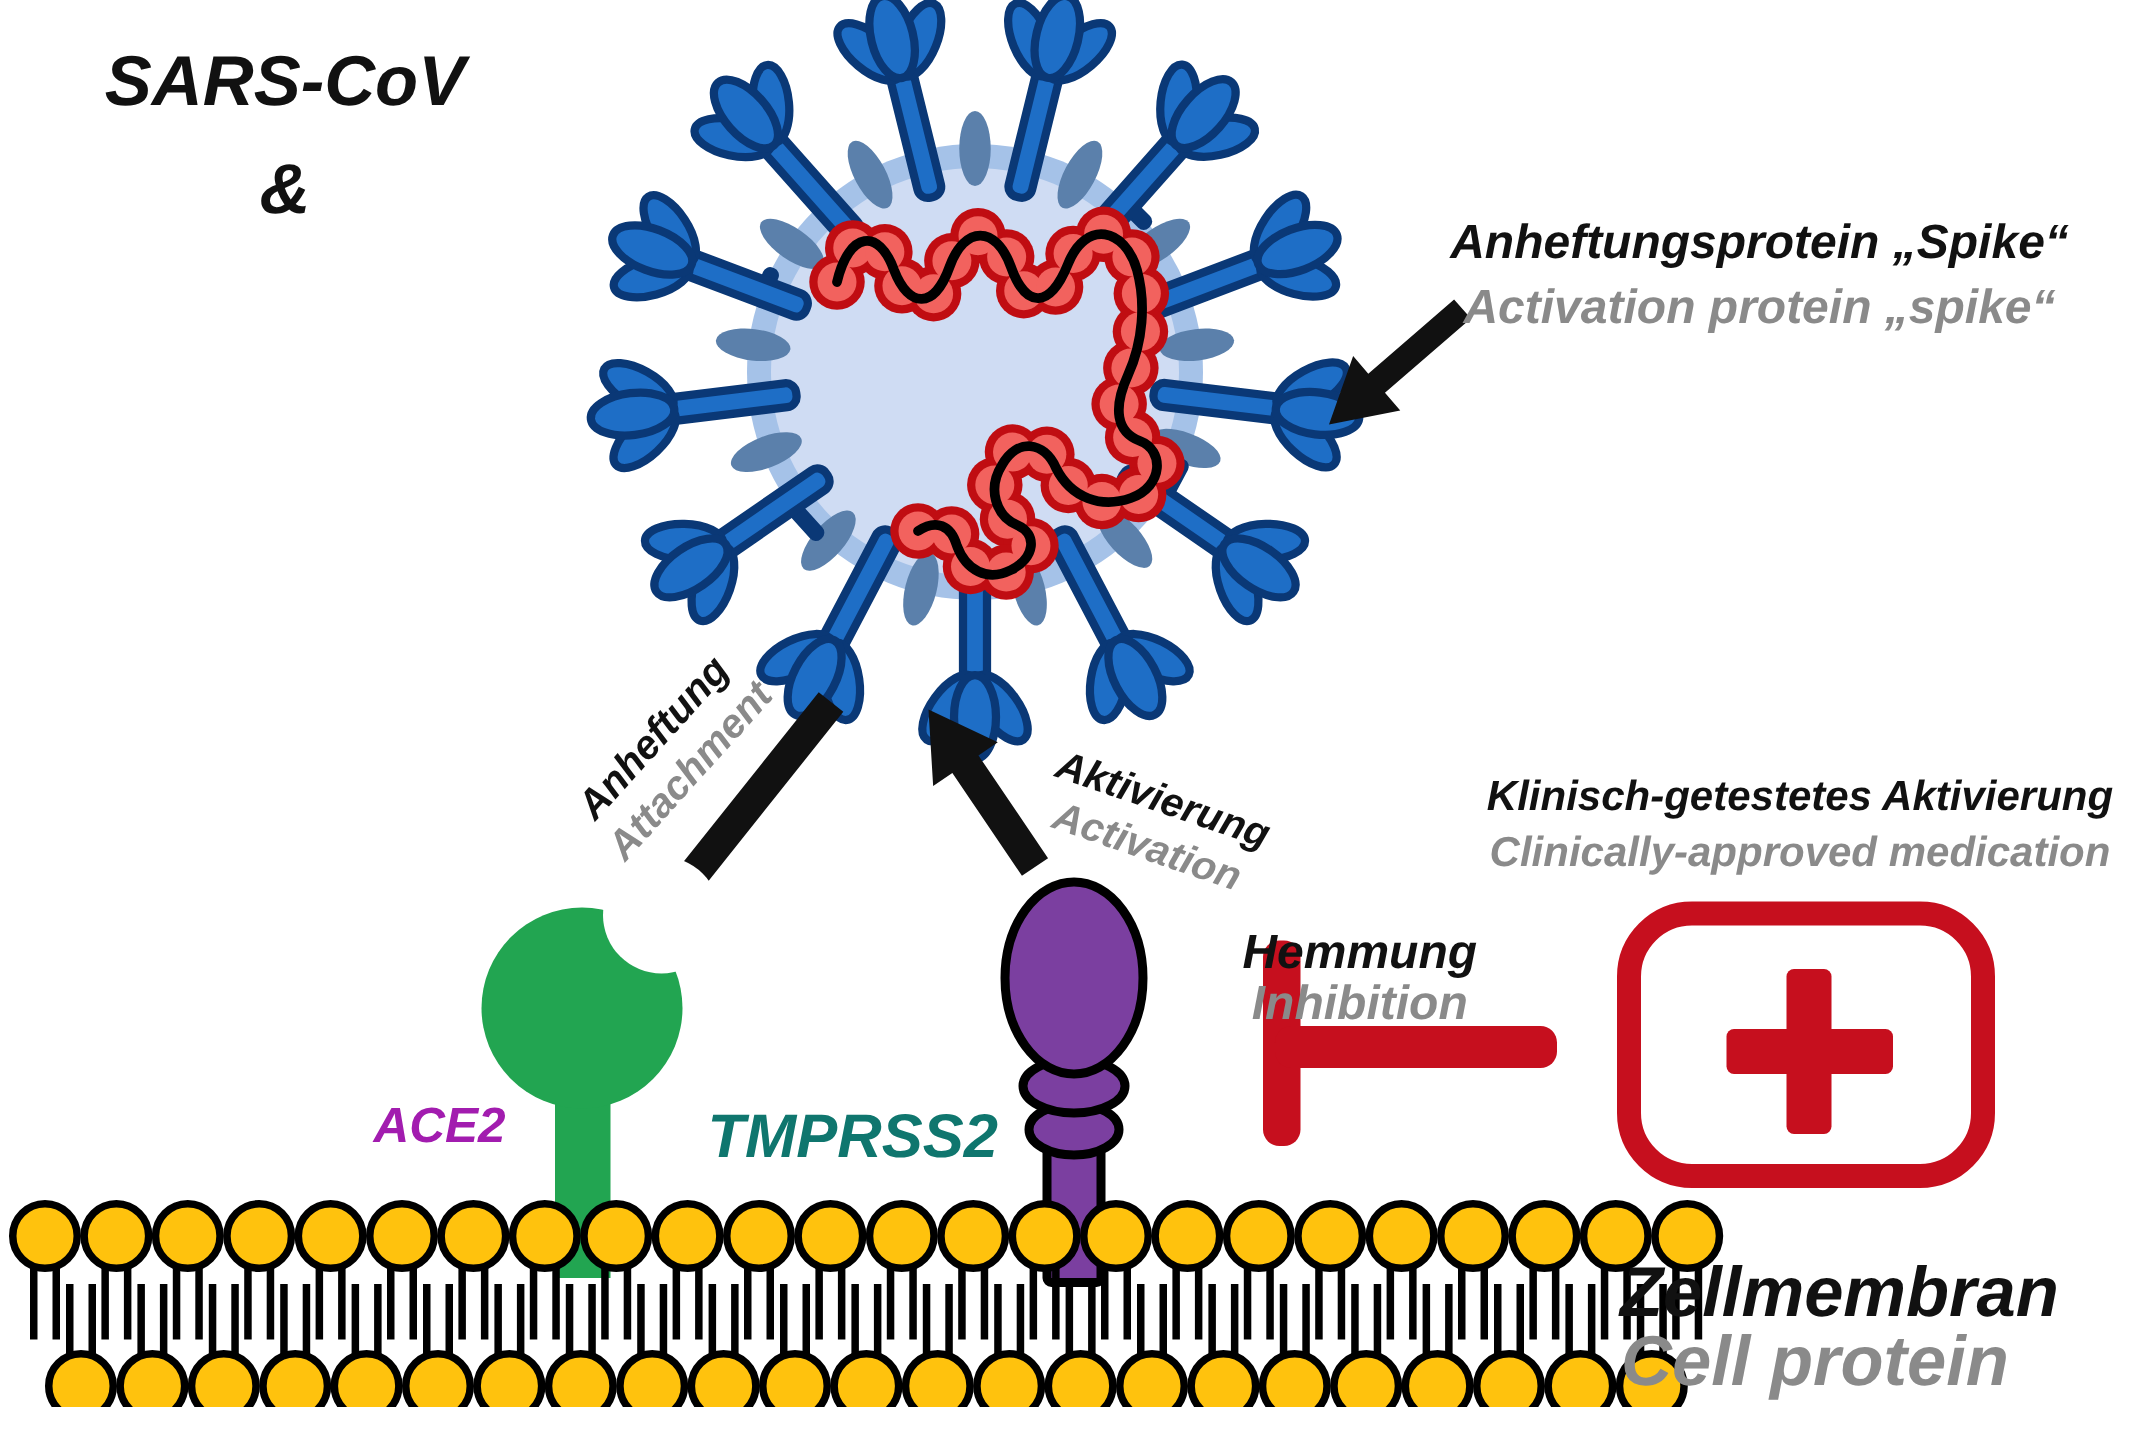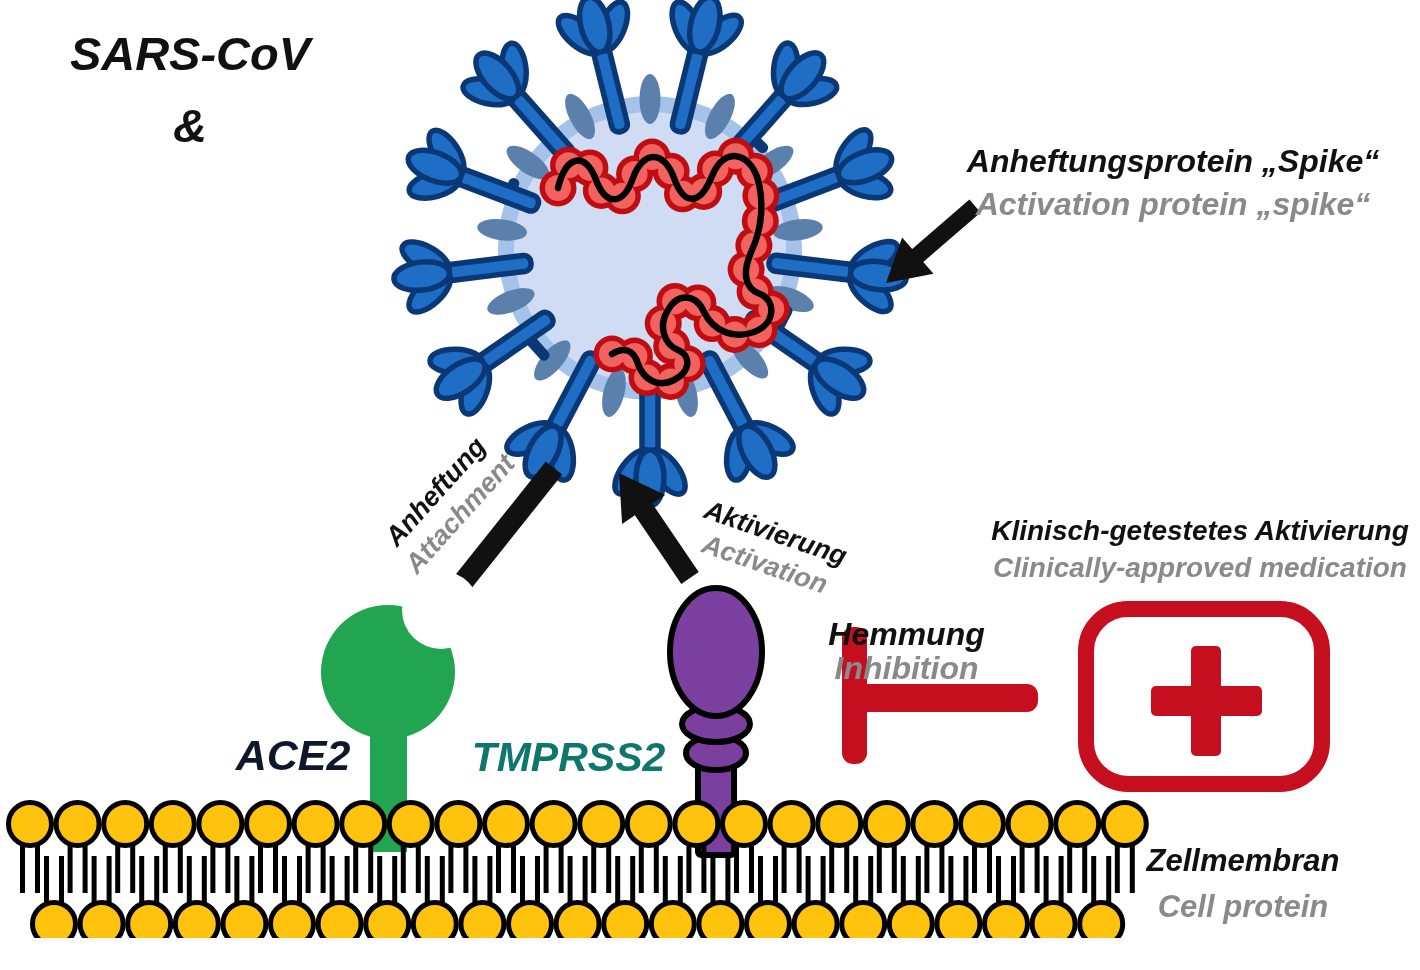--- a/index.html
+++ b/index.html
@@ -9,23 +9,23 @@
   .lbl{position:absolute;font-weight:bold;font-style:italic;text-align:center;color:#111111;}
   .sub{color:#8a8a8a;}
   .title{left:20px;top:18px;width:340px;font-size:47px;line-height:72px;}
   .spikeLbl{left:929px;top:140px;width:430px;font-size:32px;line-height:43px;margin-left:29px;}
   .attachLbl{left:343px;top:470px;width:210px;font-size:27px;line-height:33px;
              transform:rotate(-48deg);}
   .activLbl{left:670px;top:516px;width:200px;font-size:27px;line-height:33px;
              transform:rotate(19deg);}
   .medLbl{left:985px;top:512px;width:430px;font-size:28px;line-height:37px;}
   .inhLbl{left:804px;top:617px;width:205px;font-size:32px;line-height:34px;}
-  .ace2Lbl{left:213px;top:731px;width:160px;font-size:43px;color:#0f172a;}
+  .ace2Lbl{left:213px;top:731px;width:160px;font-size:33px;color:#a21caf;}
   .tmprss2Lbl{left:466px;top:734px;width:205px;font-size:41px;color:#0f766e;}
-  .memLbl{left:1113px;top:838px;width:260px;font-size:31px;line-height:46px;}
+  .memLbl{left:1080px;top:838px;width:260px;font-size:47px;line-height:46px;}
 </style>
 </head>
 <body>
 
 <div class="stage">
 
   <svg id="scene" width="1420" height="970" viewBox="0 0 1420 970">
     <g id="virus" transform="translate(650,248)">
         <circle cx="0" cy="0" r="152" fill="#a5c2e8"></circle>
         <circle cx="0" cy="0" r="136" fill="#cfdcf3"></circle>

